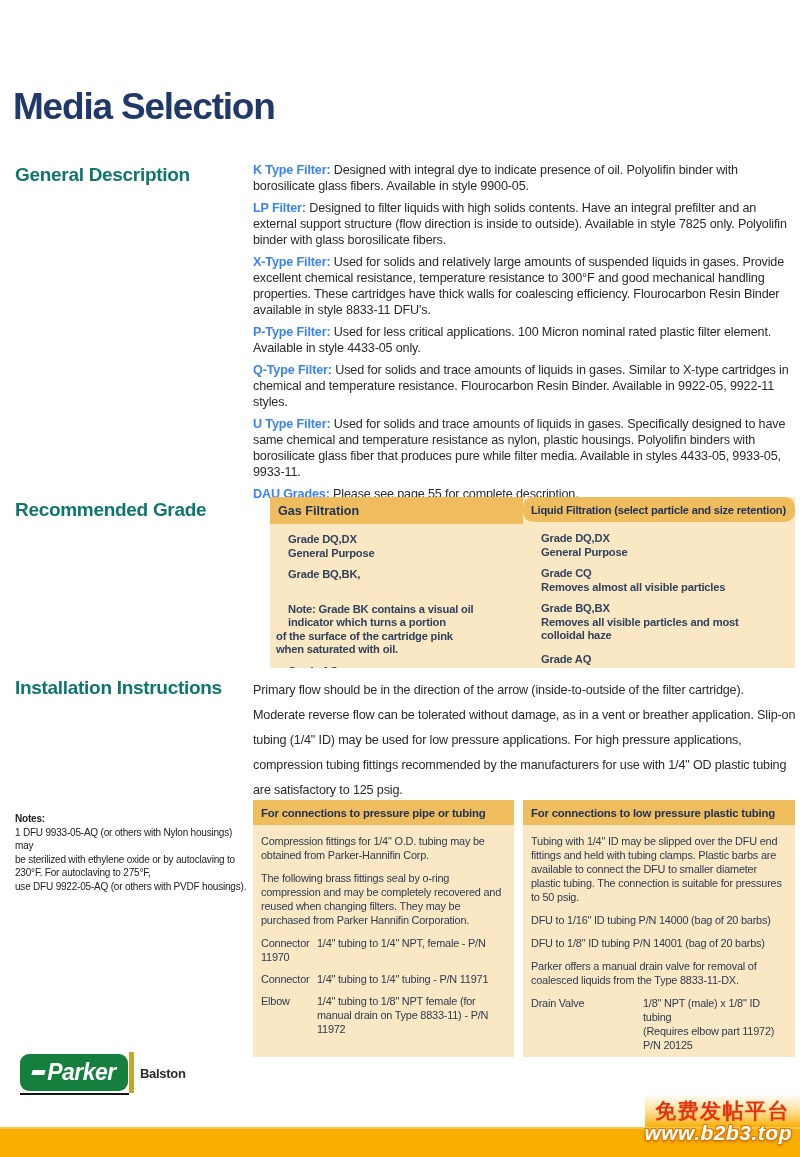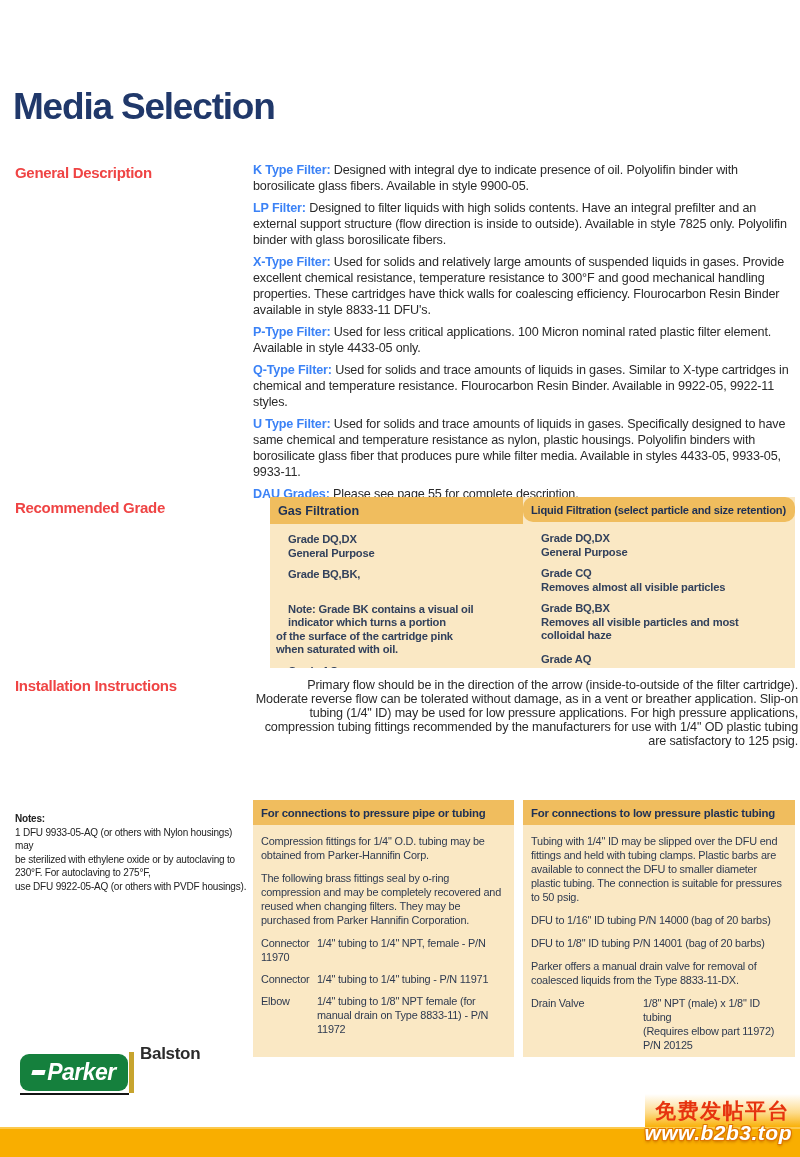--- a/index.html
+++ b/index.html
@@ -6,37 +6,37 @@
   body{
     width:800px;height:1157px;position:relative;background:#ffffff;
     font-family:"Liberation Sans", sans-serif;overflow:hidden;
     -webkit-font-smoothing:antialiased;
   }
   .page-title{
     position:absolute;left:13px;top:86px;font-size:37px;font-weight:700;
     color:#20386a;letter-spacing:-1.2px;
   }
   .side-heading{
-    position:absolute;left:15px;font-size:15px;font-weight:700;
-    color:#ef4444;letter-spacing:-0.3px;
+    position:absolute;left:15px;font-size:19px;font-weight:700;
+    color:#0f766e;letter-spacing:-0.3px;
   }
   #h-general{top:164px;}
   #h-grade{top:499px;}
   #h-install{top:677px;}
 
   .main-col{
     position:absolute;left:253px;top:162px;width:545px;
     font-size:12.6px;line-height:16px;color:#2a2a2a;letter-spacing:-0.15px;
   }
   .main-col p{margin:0 0 6px 0;}
   .main-col b{color:#3b82f6;}
 
   .install-text{
     position:absolute;left:253px;top:678px;width:545px;
-    font-size:12.6px;line-height:14px;color:#2a2a2a;letter-spacing:-0.15px;text-align:right;
+    font-size:12.6px;line-height:25px;color:#2a2a2a;letter-spacing:-0.15px;
   }
 
   .notes{
     position:absolute;left:15px;top:812px;width:235px;
     font-size:10px;line-height:13.6px;color:#222;letter-spacing:-0.2px;
   }
   .notes .nh{font-weight:700;}
 
   
   .panel{position:absolute;background:#fae8c4;overflow:hidden;}
@@ -74,21 +74,21 @@
   .drain-desc{flex:1;}
 
   
   .logo-box{
     position:absolute;left:20px;top:1054px;width:108px;height:37px;background:#15803d;
     display:flex;align-items:center;justify-content:center;border-radius:9px;
   }
   .logo-dash{width:13px;height:5px;background:#fff;margin-right:2px;transform:skewX(-15deg);}
   .logo-parker{color:#fff;font-style:italic;font-weight:700;font-size:23px;letter-spacing:-0.5px;}
   .logo-goldbar{position:absolute;left:129px;top:1052px;width:5px;height:41px;background:#c7a42e;}
-  .logo-balston{position:absolute;left:140px;top:1044px;font-size:17px;font-weight:700;
+  .logo-balston{position:absolute;left:140px;top:1066px;font-size:13px;font-weight:700;
     color:#2b2b2b;letter-spacing:-0.3px;}
   .logo-underline{position:absolute;left:20px;top:1093px;width:109px;height:2px;background:#141414;}
 
   
   .wm-grad{
     position:absolute;right:0;top:1094px;width:155px;height:34px;
     background:linear-gradient(180deg, rgba(251,176,0,0) 0%, rgba(251,176,0,0.45) 55%, #f9ae00 100%);
   }
   .bottom-bar{
     position:absolute;left:0;top:1127px;width:800px;height:30px;

